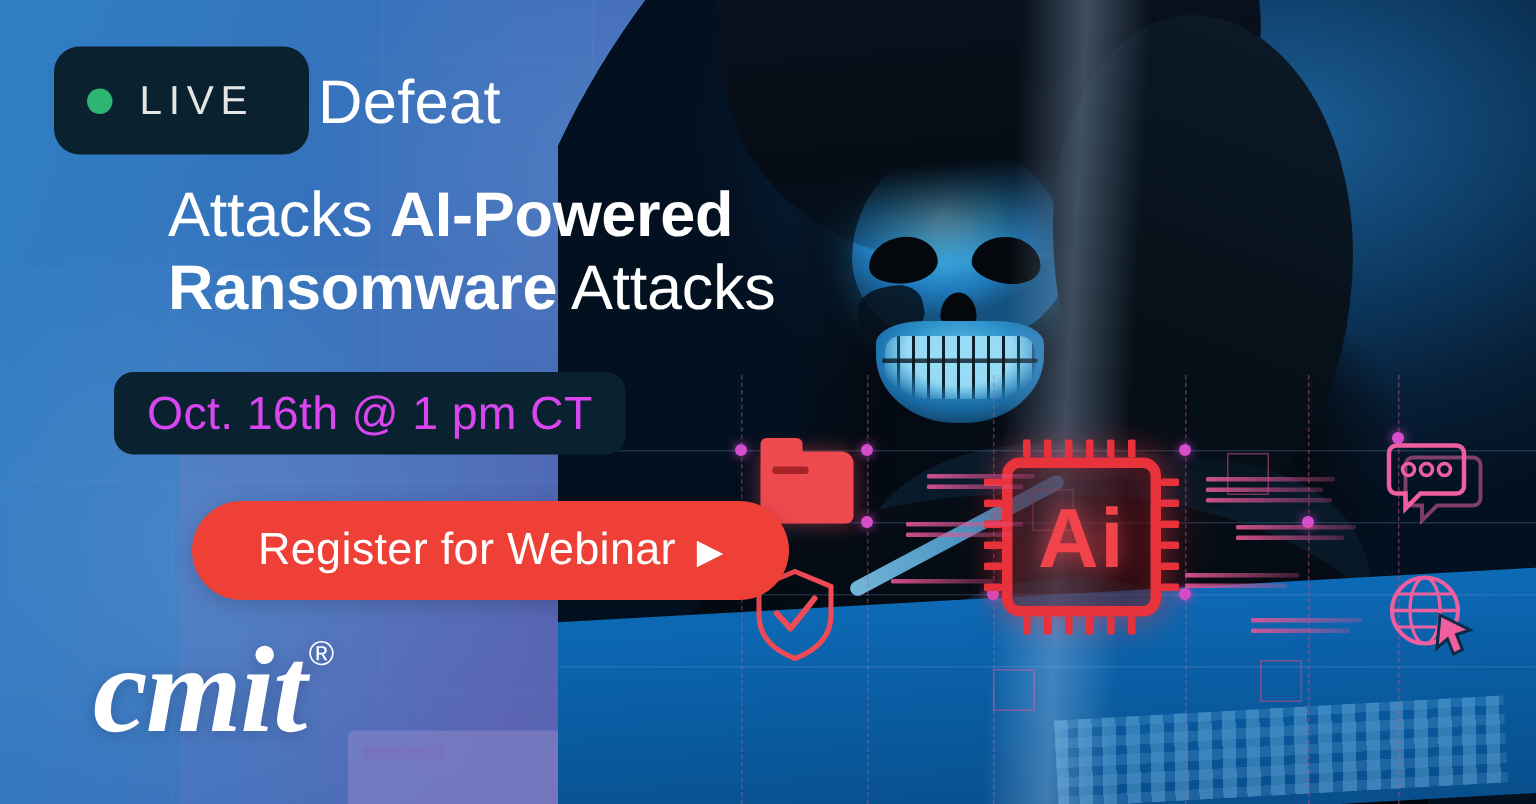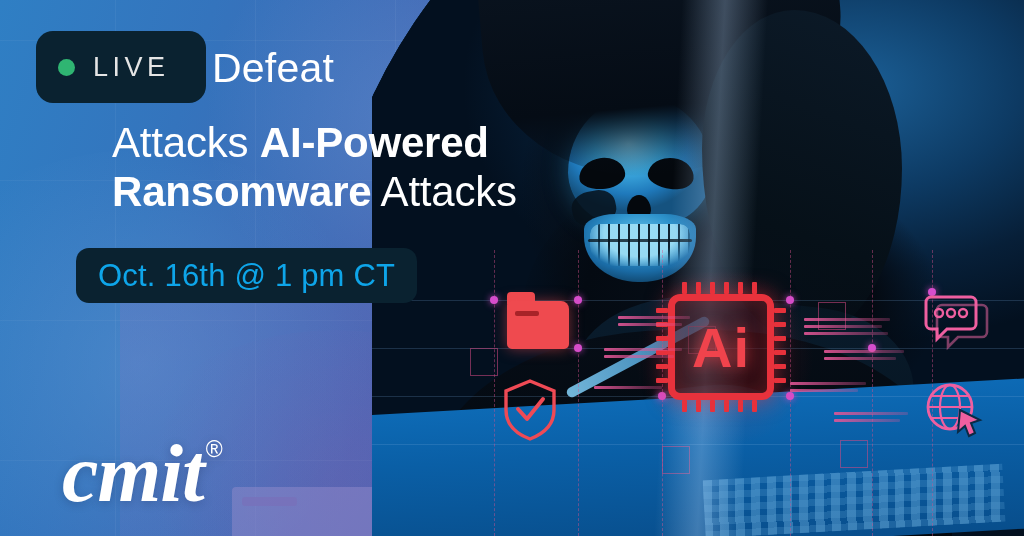--- a/index.html
+++ b/index.html
@@ -223,21 +223,21 @@
     position: absolute; width: 8px; height: 8px; border-radius: 50%;
     background: #d64ecd; box-shadow: 0 0 7px rgba(214,78,205,.85);
   }
   .sq {
     position: absolute; width: 26px; height: 26px;
     border: 1.5px solid rgba(212,72,132,.55);
   }
 
   
   .chip {
-    position: absolute; left: 296px; top: 294px; width: 106px; height: 106px; text-decoration: underline;
+    position: absolute; left: 296px; top: 305px; width: 106px; height: 106px; text-decoration: underline;
   }
   .chip-body {
     position: absolute; inset: 0;
     border: 7px solid #e8323c;
     border-radius: 12px;
     background: rgba(60,10,16,.45);
     box-shadow: 0 0 22px rgba(232,50,60,.55), inset 0 0 18px rgba(232,50,60,.25);
   }
   .pins { position: absolute; }
   .pins span {
@@ -350,21 +350,21 @@
   .datebar {
     position: absolute; left: 76px; top: 248px;
     height: 55px;
     display: flex; align-items: stretch;
   }
   .date-pill {
     background: #0a2230;
     border-radius: 13px;
     display: flex; align-items: center;
     padding: 0 22px;
-    color: #0ea5e9;
+    color: #d946ef;
     font-size: 31px;
     letter-spacing: .2px;
     position: relative; z-index: 2;
   }
   .day-pill {
     background: #ffffff;
     border-radius: 13px;
     display: flex; align-items: center;
     padding: 0 26px 0 40px;
     margin-left: -24px;
@@ -384,21 +384,21 @@
     padding: 0 44px;
     color: #ffffff;
     font-size: 30px;
     letter-spacing: .2px;
     cursor: pointer;
     box-shadow: 0 3px 14px rgba(0,0,0,.18);
   }
   .cta-arrow { margin-left: 14px; font-size: 23px; line-height: 1; }
 
   .logo {
-    position: absolute; left: 62px; top: 433px;
+    position: absolute; left: 62px; top: 419px;
     color: #ffffff;
     font-family: "Liberation Serif", serif;
     font-style: italic;
     font-weight: 700;
     font-size: 82px;
     letter-spacing: -1px;
     line-height: 1;
     text-shadow: 0 2px 10px rgba(20,30,70,.25);
   }
   .logo .reg {
@@ -594,18 +594,22 @@
     </span>
     <span class="ln">
       <b>Ransomware</b><span> Attacks</span>
     </span>
   </div>
 
   <div class="datebar">
     <div class="date-pill">Oct. 16th @ 1 pm CT</div>
   </div>
 
+  <div class="cta">
+    <span>Register for Webinar</span>
+    <span class="cta-arrow">▶</span>
+  </div>
 
   <div class="logo">
     <span>cmit</span><span class="reg">®</span>
   </div>
 
 </div>
 
 </body></html>

